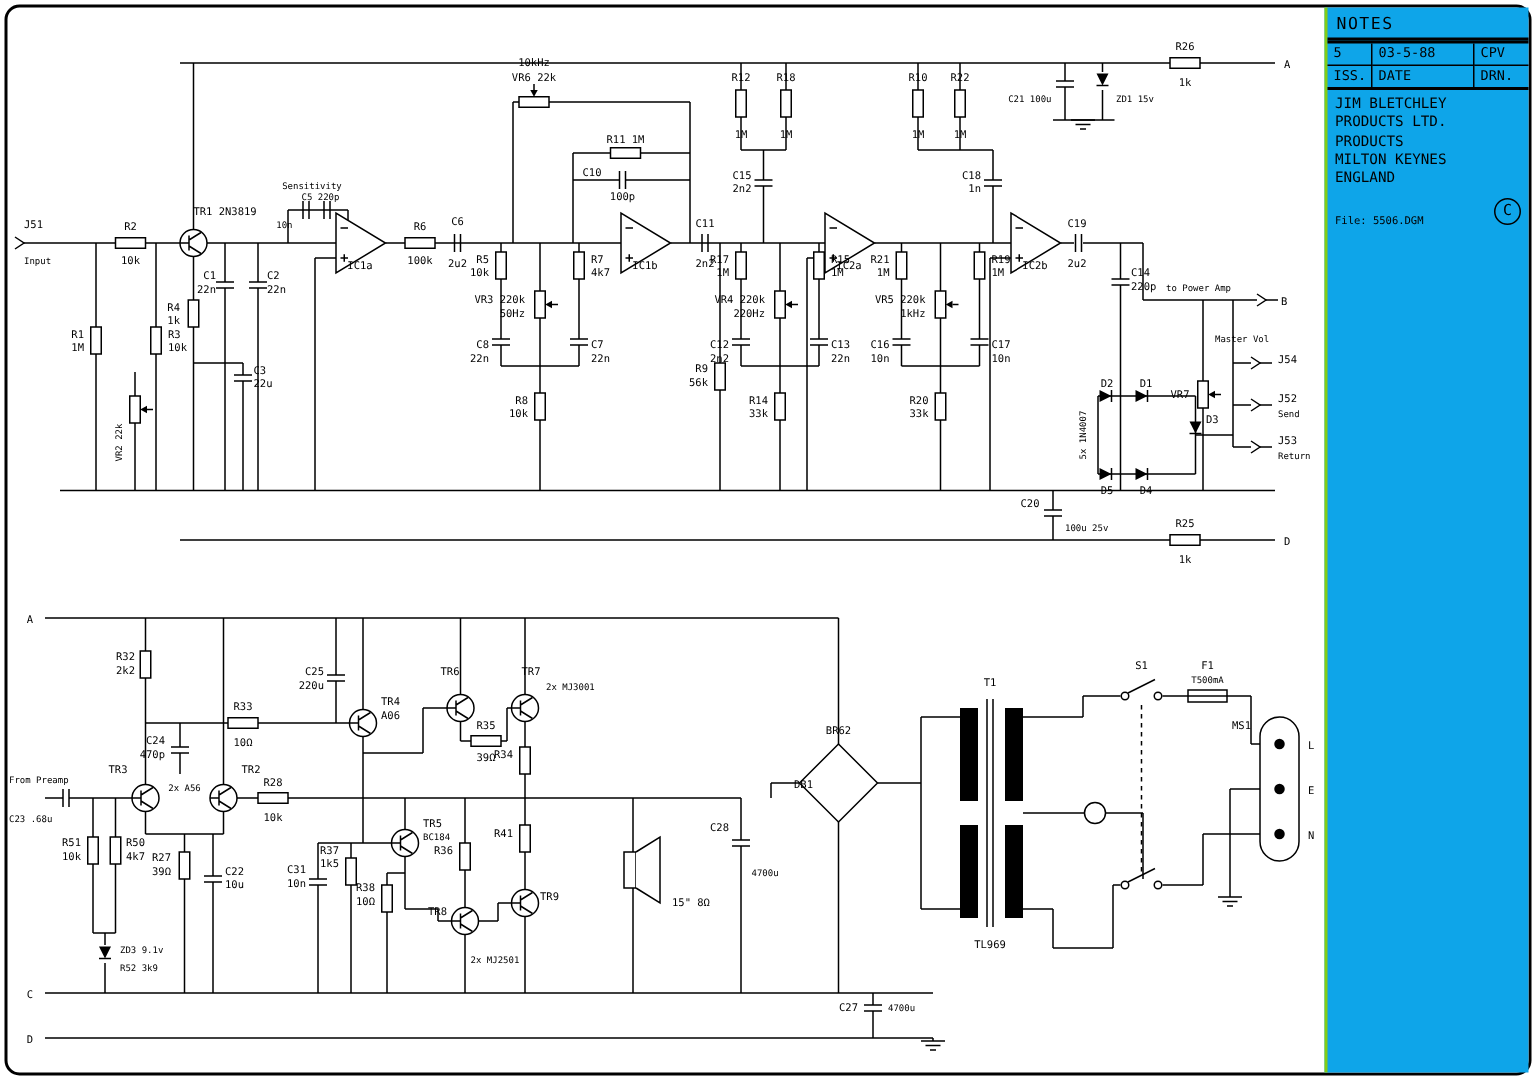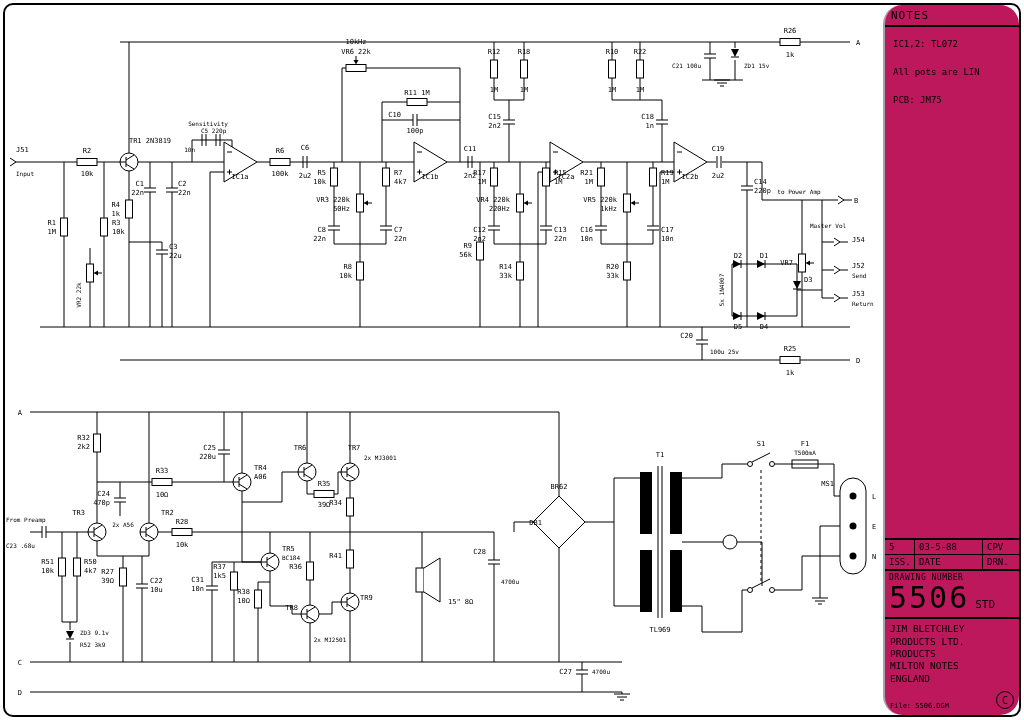--- a/index.html
+++ b/index.html
@@ -1,22 +1,22 @@
 <!DOCTYPE html>
 <html><head>
 <meta charset="utf-8">
 <style>
   html,body{margin:0;padding:0;}
   body{width:1024px;height:720px;background:#fff;position:relative;overflow:hidden;
        font-family:"DejaVu Sans Mono","Liberation Mono",monospace;color:#000;}
   .frame{position:absolute;inset:3px;border:2px solid #000;border-radius:10px;}
   svg{position:absolute;left:2px;top:2px;}
   svg text{font-family:"DejaVu Sans Mono","Liberation Mono",monospace;fill:#000;}
-  .panel{position:absolute;top:5px;right:5px;bottom:5px;width:134px;border-left:2px solid #a3a3a3;
-         display:flex;flex-direction:column;background:#be185d;border-radius:19px;}
+  .panel{position:absolute;top:5px;right:5px;bottom:5px;width:134px;border-left:2px solid #84cc16;
+         display:flex;flex-direction:column;background:#0ea5e9;}
   .notes-header{font-size:11px;padding:4px 6px 3px;border-bottom:2px solid #000;letter-spacing:1px;}
   .notes-body{flex:1;padding:12px 8px;font-size:9px;}
   .note-line{margin-bottom:18px;white-space:nowrap;}
   .iss-table{border-top:2px solid #000;display:grid;grid-template-columns:30px 1fr 36px;font-size:9px;}
   .iss-cell{padding:2px 4px;border-right:1.5px solid #000;white-space:nowrap;}
   .iss-cell.last{border-right:none;}
   .iss-cell.bb{border-bottom:1.5px solid #000;}
   .dn{border-top:2px solid #000;padding:2px 4px 4px;}
   .dn-label{font-size:8px;letter-spacing:.5px;}
   .dn-value{display:flex;align-items:baseline;gap:6px;}
@@ -401,42 +401,30 @@
       <text x="870" y="557" text-anchor="start">N</text>
       <text x="570" y="672" text-anchor="end">C27</text>
       <text x="590" y="672" text-anchor="start" font-size="6">4700u</text>
       <text x="20" y="663" text-anchor="end">C</text>
       <text x="20" y="693" text-anchor="end">D</text>
     </g>
 </svg>
 
 <aside class="panel">
   <div class="notes-header">NOTES</div>
-  <div class="notes-body">
-    <div class="note-line">IC1,2: TL072</div>
-    <div class="note-line">All pots are LIN</div>
-    <div class="note-line">PCB: JM75</div>
-  </div>
   <div class="iss-table">
     <div class="iss-cell bb">5</div>
     <div class="iss-cell bb">03-5-88</div>
     <div class="iss-cell bb last">CPV</div>
     <div class="iss-cell">ISS.</div>
     <div class="iss-cell">DATE</div>
     <div class="iss-cell last">DRN.</div>
   </div>
-  <div class="dn">
-    <div class="dn-label">DRAWING NUMBER</div>
-    <div class="dn-value">
-      <span class="dn-number">5506</span>
-      <span class="dn-std">STD</span>
-    </div>
-  </div>
   <div class="company">
     <div>JIM BLETCHLEY</div>
     <div class="co-right">PRODUCTS LTD.</div>
     <div>PRODUCTS</div>
-    <div>MILTON NOTES</div>
+    <div>MILTON KEYNES</div>
     <div>ENGLAND</div>
     <div class="file-row">File: 5506.DGM</div>
     <div class="copy">C</div>
   </div>
 </aside>
 
 </body></html>

